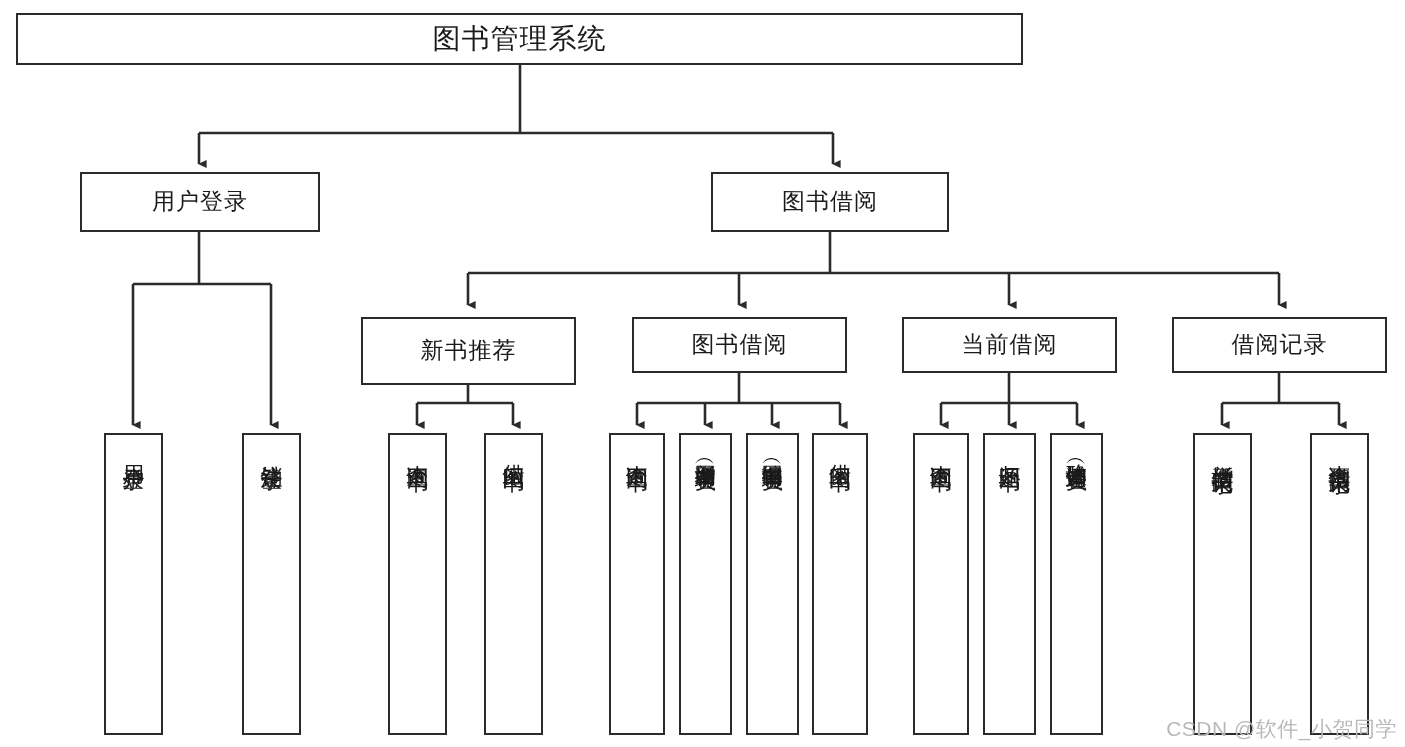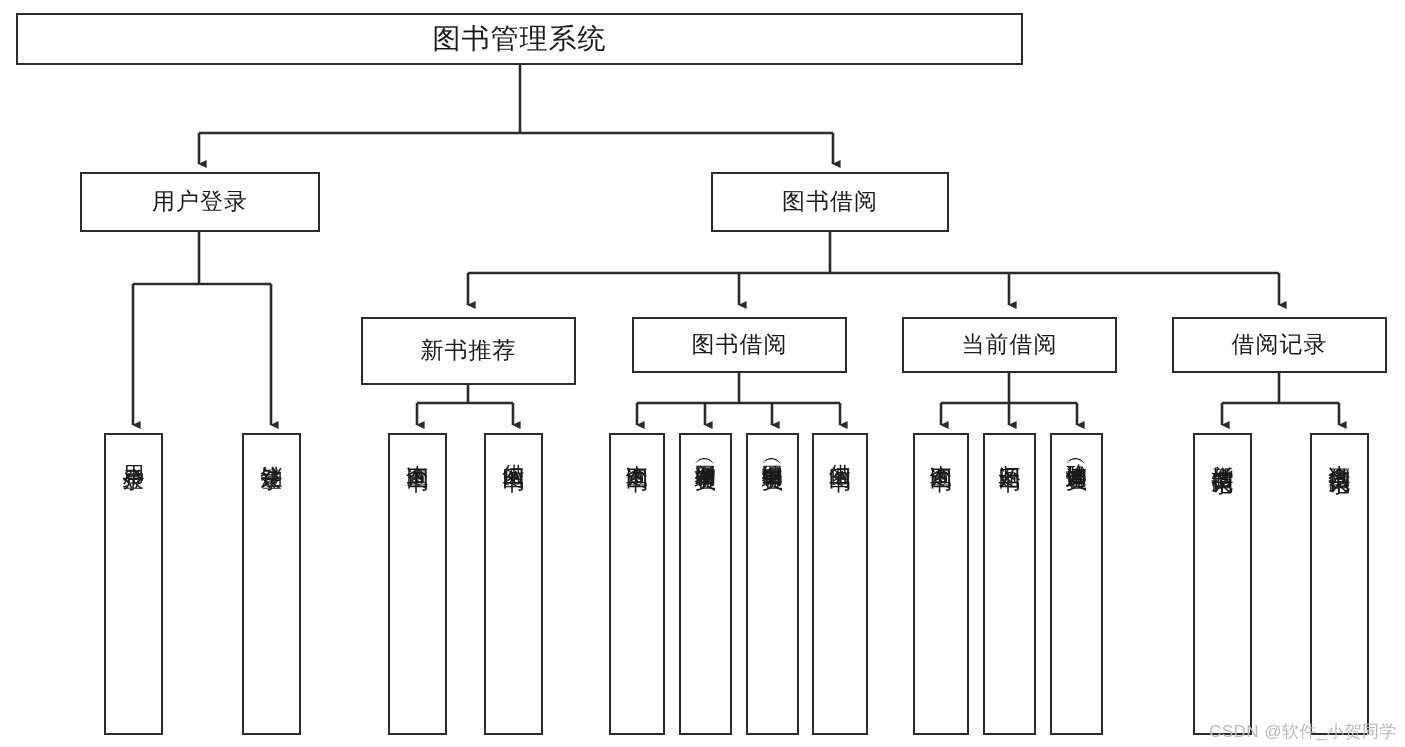--- a/index.html
+++ b/index.html
@@ -61,21 +61,21 @@
   }
   .node.vertical.tall-label .vlabel {
     font-size: 21px;
     line-height: 1.22;
     letter-spacing: 1px;
   }
   .watermark {
     position: absolute;
     right: 8px;
     bottom: 4px;
-    font-size: 17px;
+    font-size: 21px;
     color: #b9b9b9;
     letter-spacing: 0.5px;
     z-index: 5;
     white-space: nowrap;
   }
 </style>
 </head>
 <body>
 
 <div id="diagram-root">

